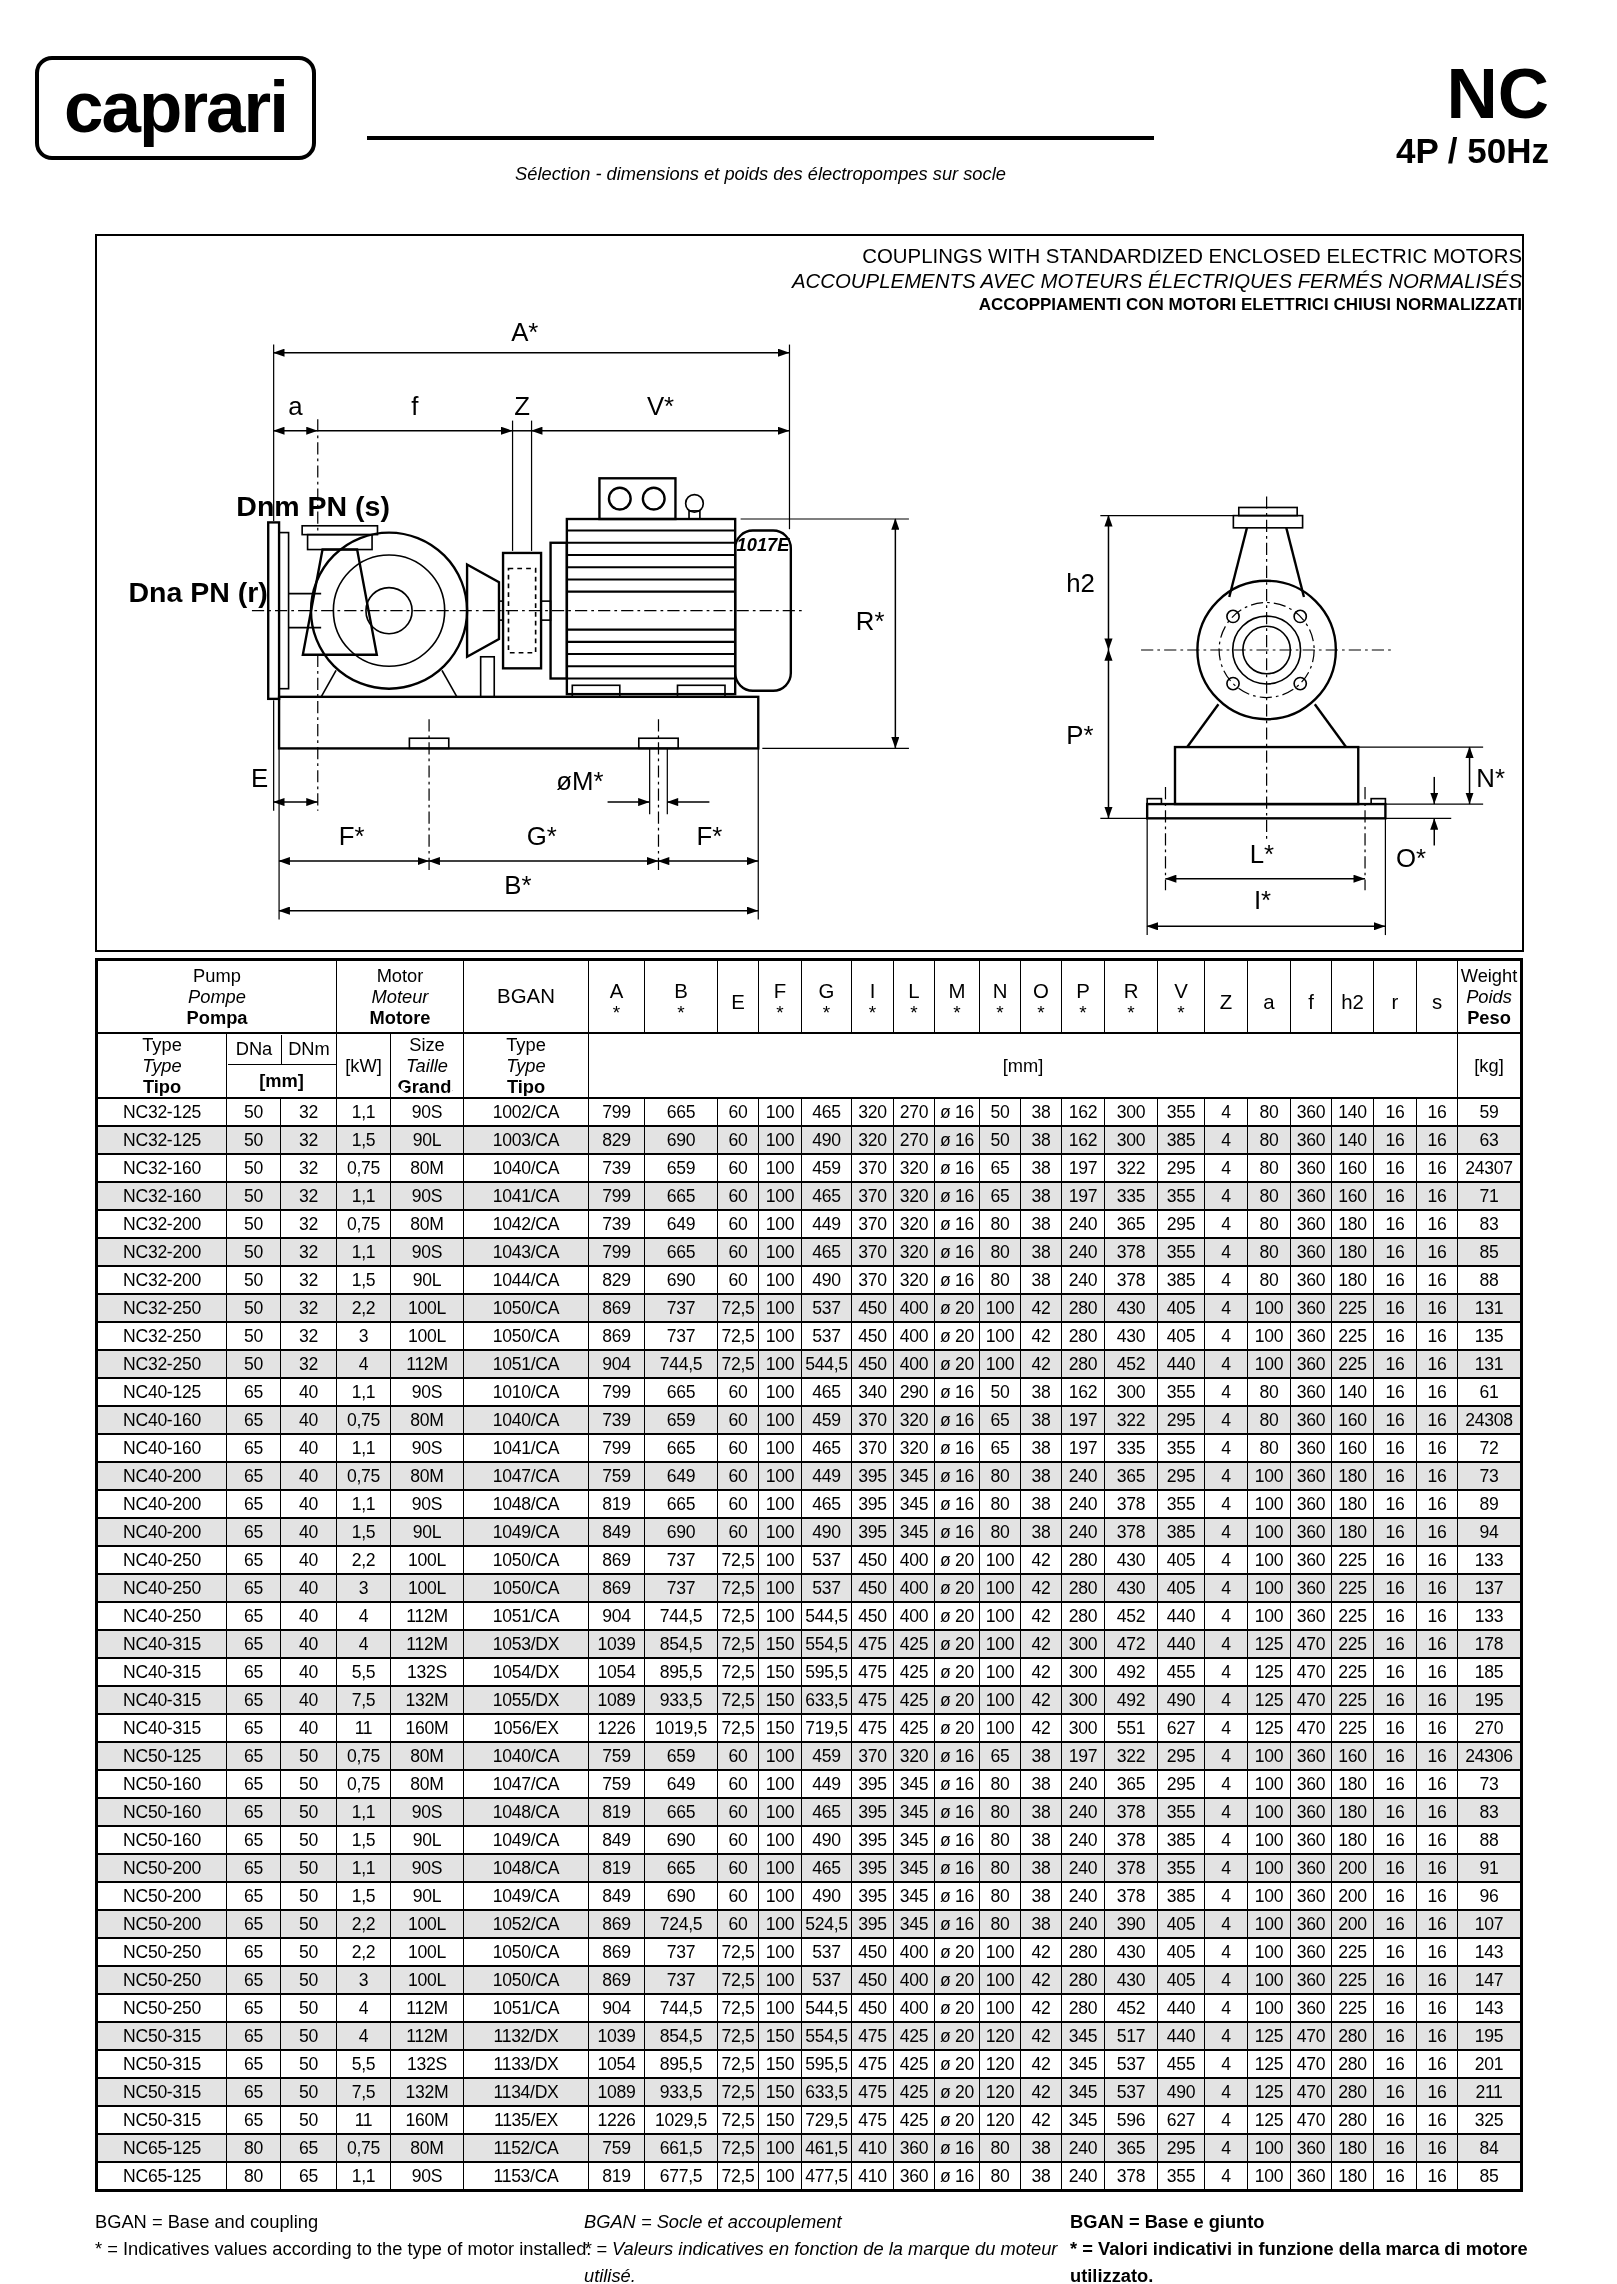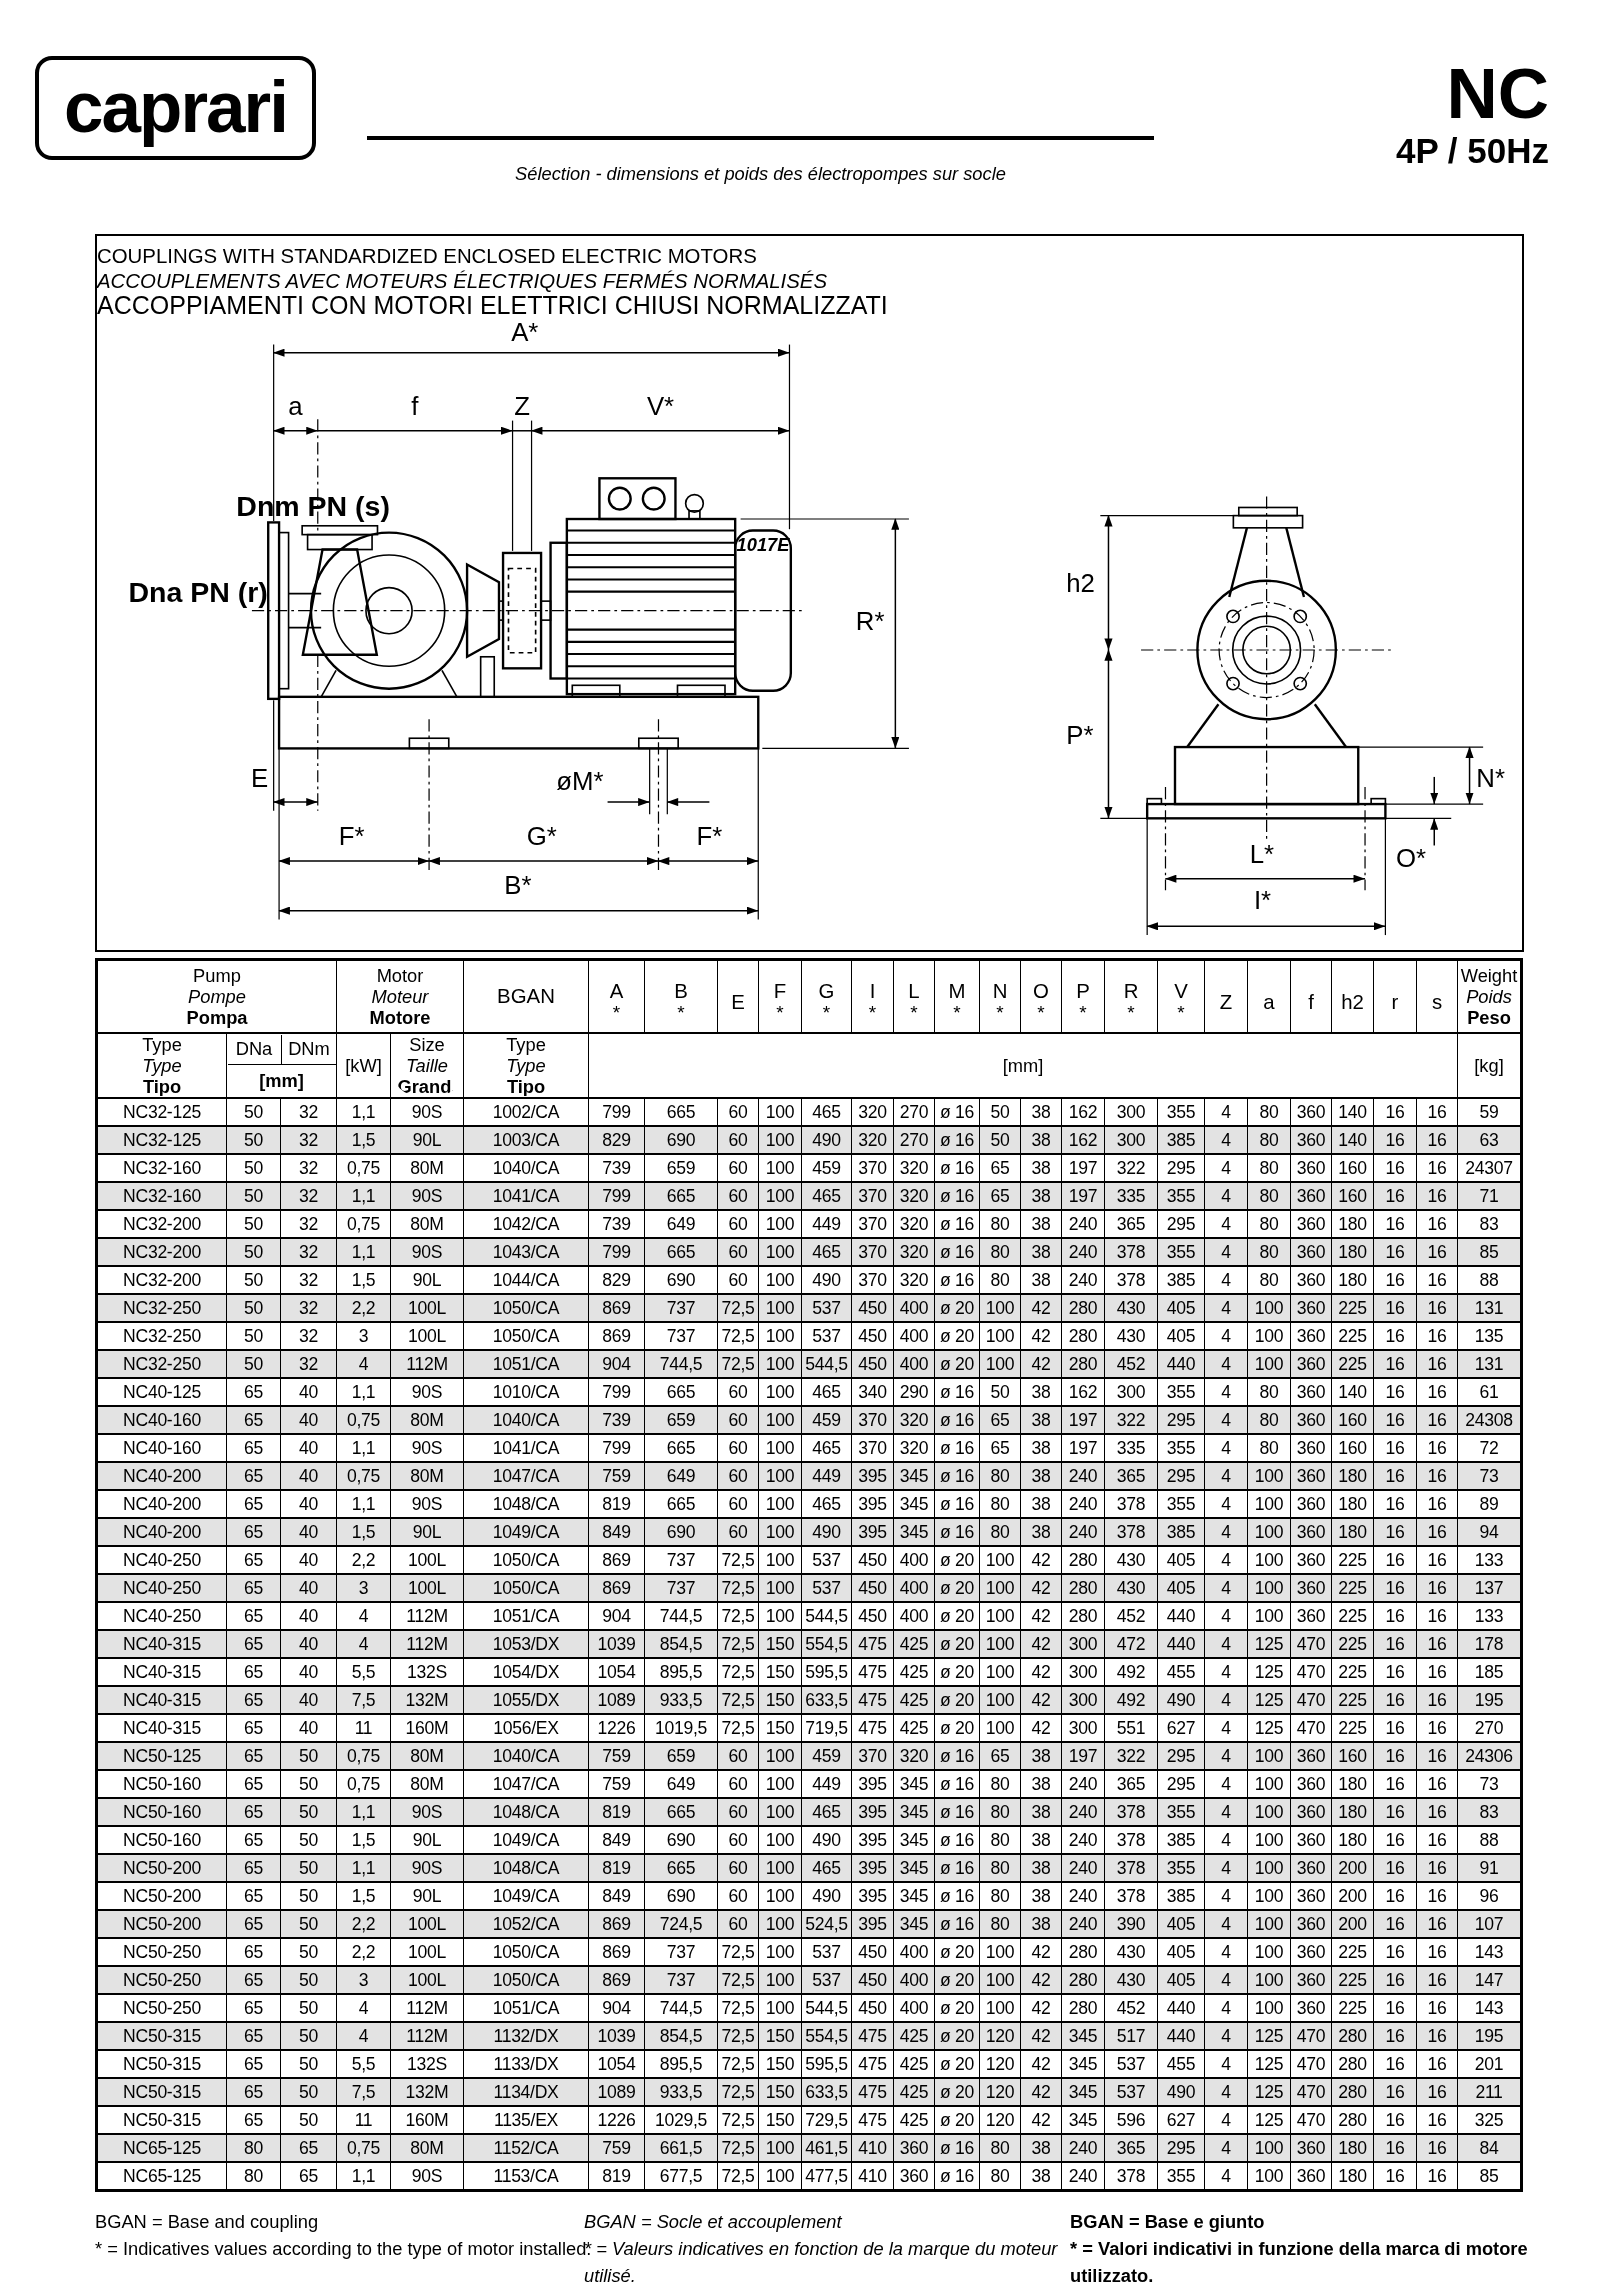--- a/index.html
+++ b/index.html
@@ -13,23 +13,23 @@
   #title-rule{left:367px;top:136px;width:787px;height:4.1px;background:#000;}
   #page-subtitle{left:367px;top:144px;width:787px;text-align:center;font-size:18.3px;line-height:22.4px;}
   #page-subtitle .l2{font-style:italic;margin-top:19px;}
   #page-subtitle .l3{font-weight:bold;}
   #series-block{right:68px;top:60px;text-align:right;}
   #series-name{font-size:71px;font-weight:bold;line-height:67px;}
   #series-spec{font-size:35px;font-weight:bold;line-height:39px;margin-top:4.1px;}
 
   
   #drawing-box{left:95px;top:234px;width:1429px;height:718px;border:2px solid #000;box-sizing:border-box;}
-  #drawing-titles{position:absolute;left:0;top:8.1px;width:100%;text-align:left;font-size:20.4px;line-height:24.4px;}
+  #drawing-titles{position:absolute;left:0;top:8.1px;width:100%;text-align:right;font-size:20.4px;line-height:24.4px;}
   #drawing-titles .l2{font-style:italic;}
-  #drawing-titles .l3{font-weight:normal;font-size:25px;}
+  #drawing-titles .l3{font-weight:bold;font-size:17px;}
   #drawing-svg{position:absolute;left:0;top:76px;}
 
   svg text{font-family:"Liberation Sans",sans-serif;fill:#000;}
   .ol{fill:none;stroke:#000;stroke-width:3.5;}
   .ol2{fill:none;stroke:#000;stroke-width:2.4;}
   .fin{fill:none;stroke:#000;stroke-width:3;}
   .dim{fill:none;stroke:#000;stroke-width:2.2;}
   .ext{fill:none;stroke:#000;stroke-width:1.8;}
   .cl{fill:none;stroke:#000;stroke-width:1.8;stroke-dasharray:18 6 4 6;}
   .dl{font-size:38px;}

